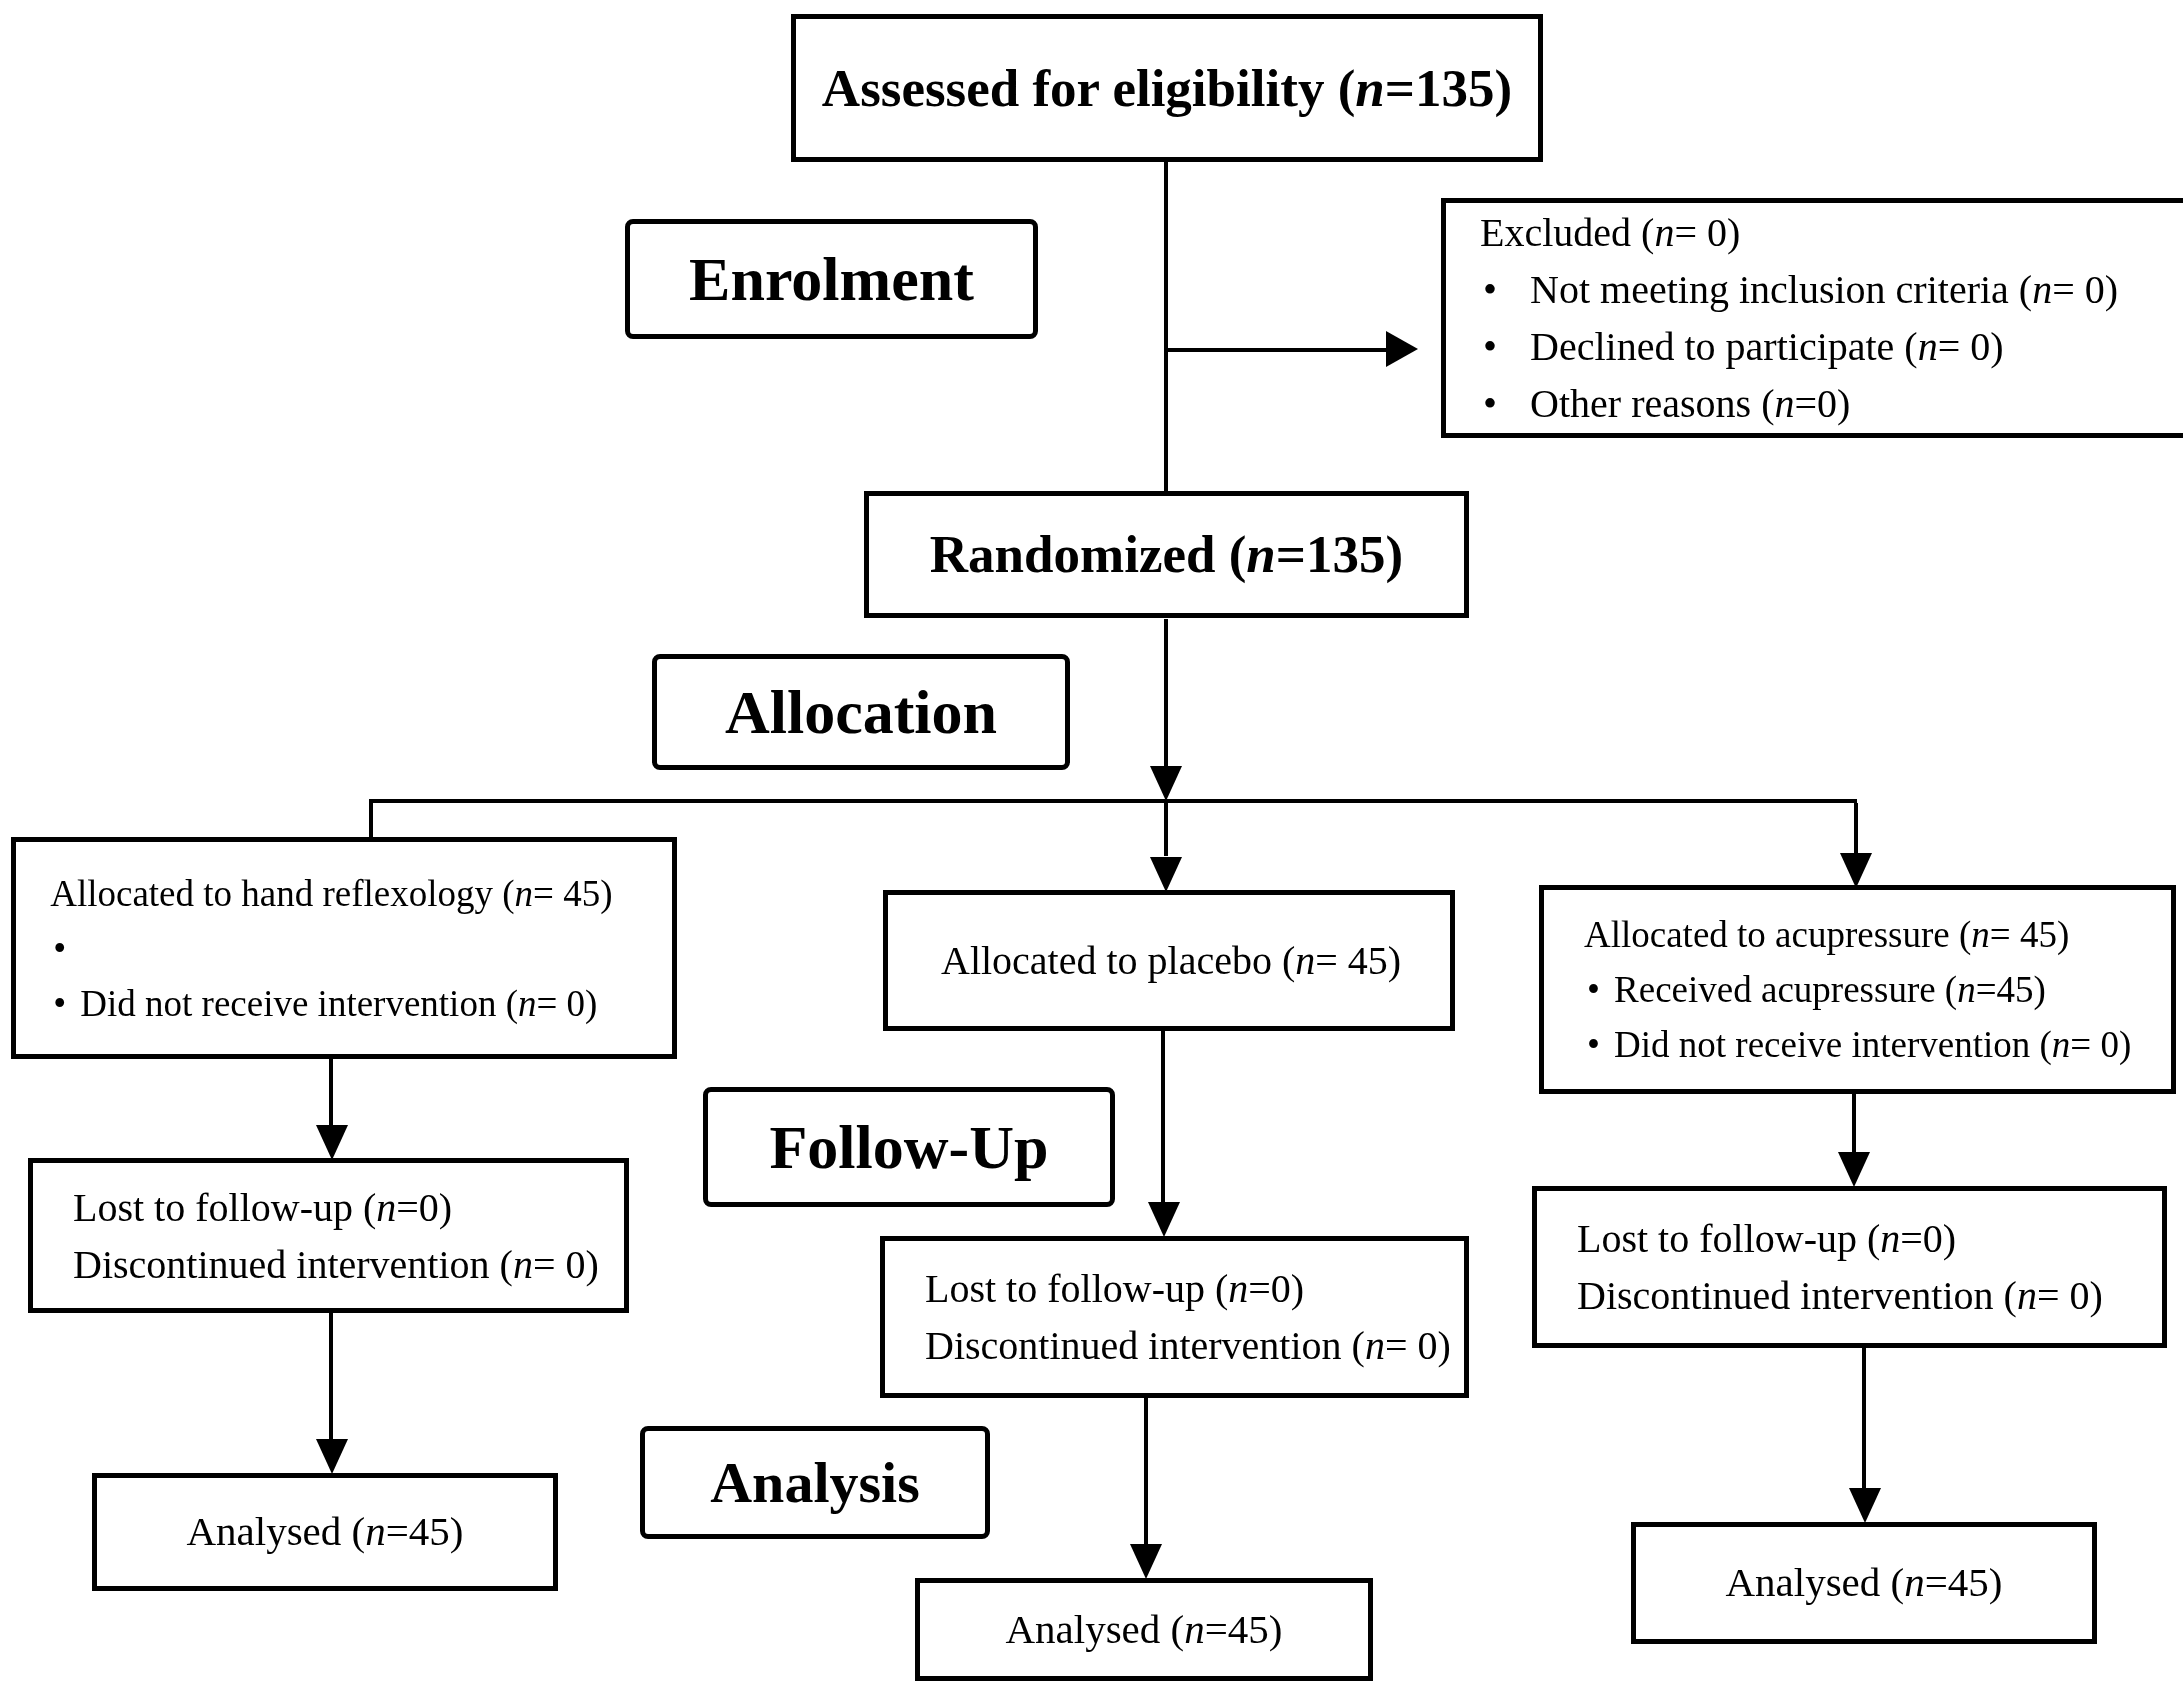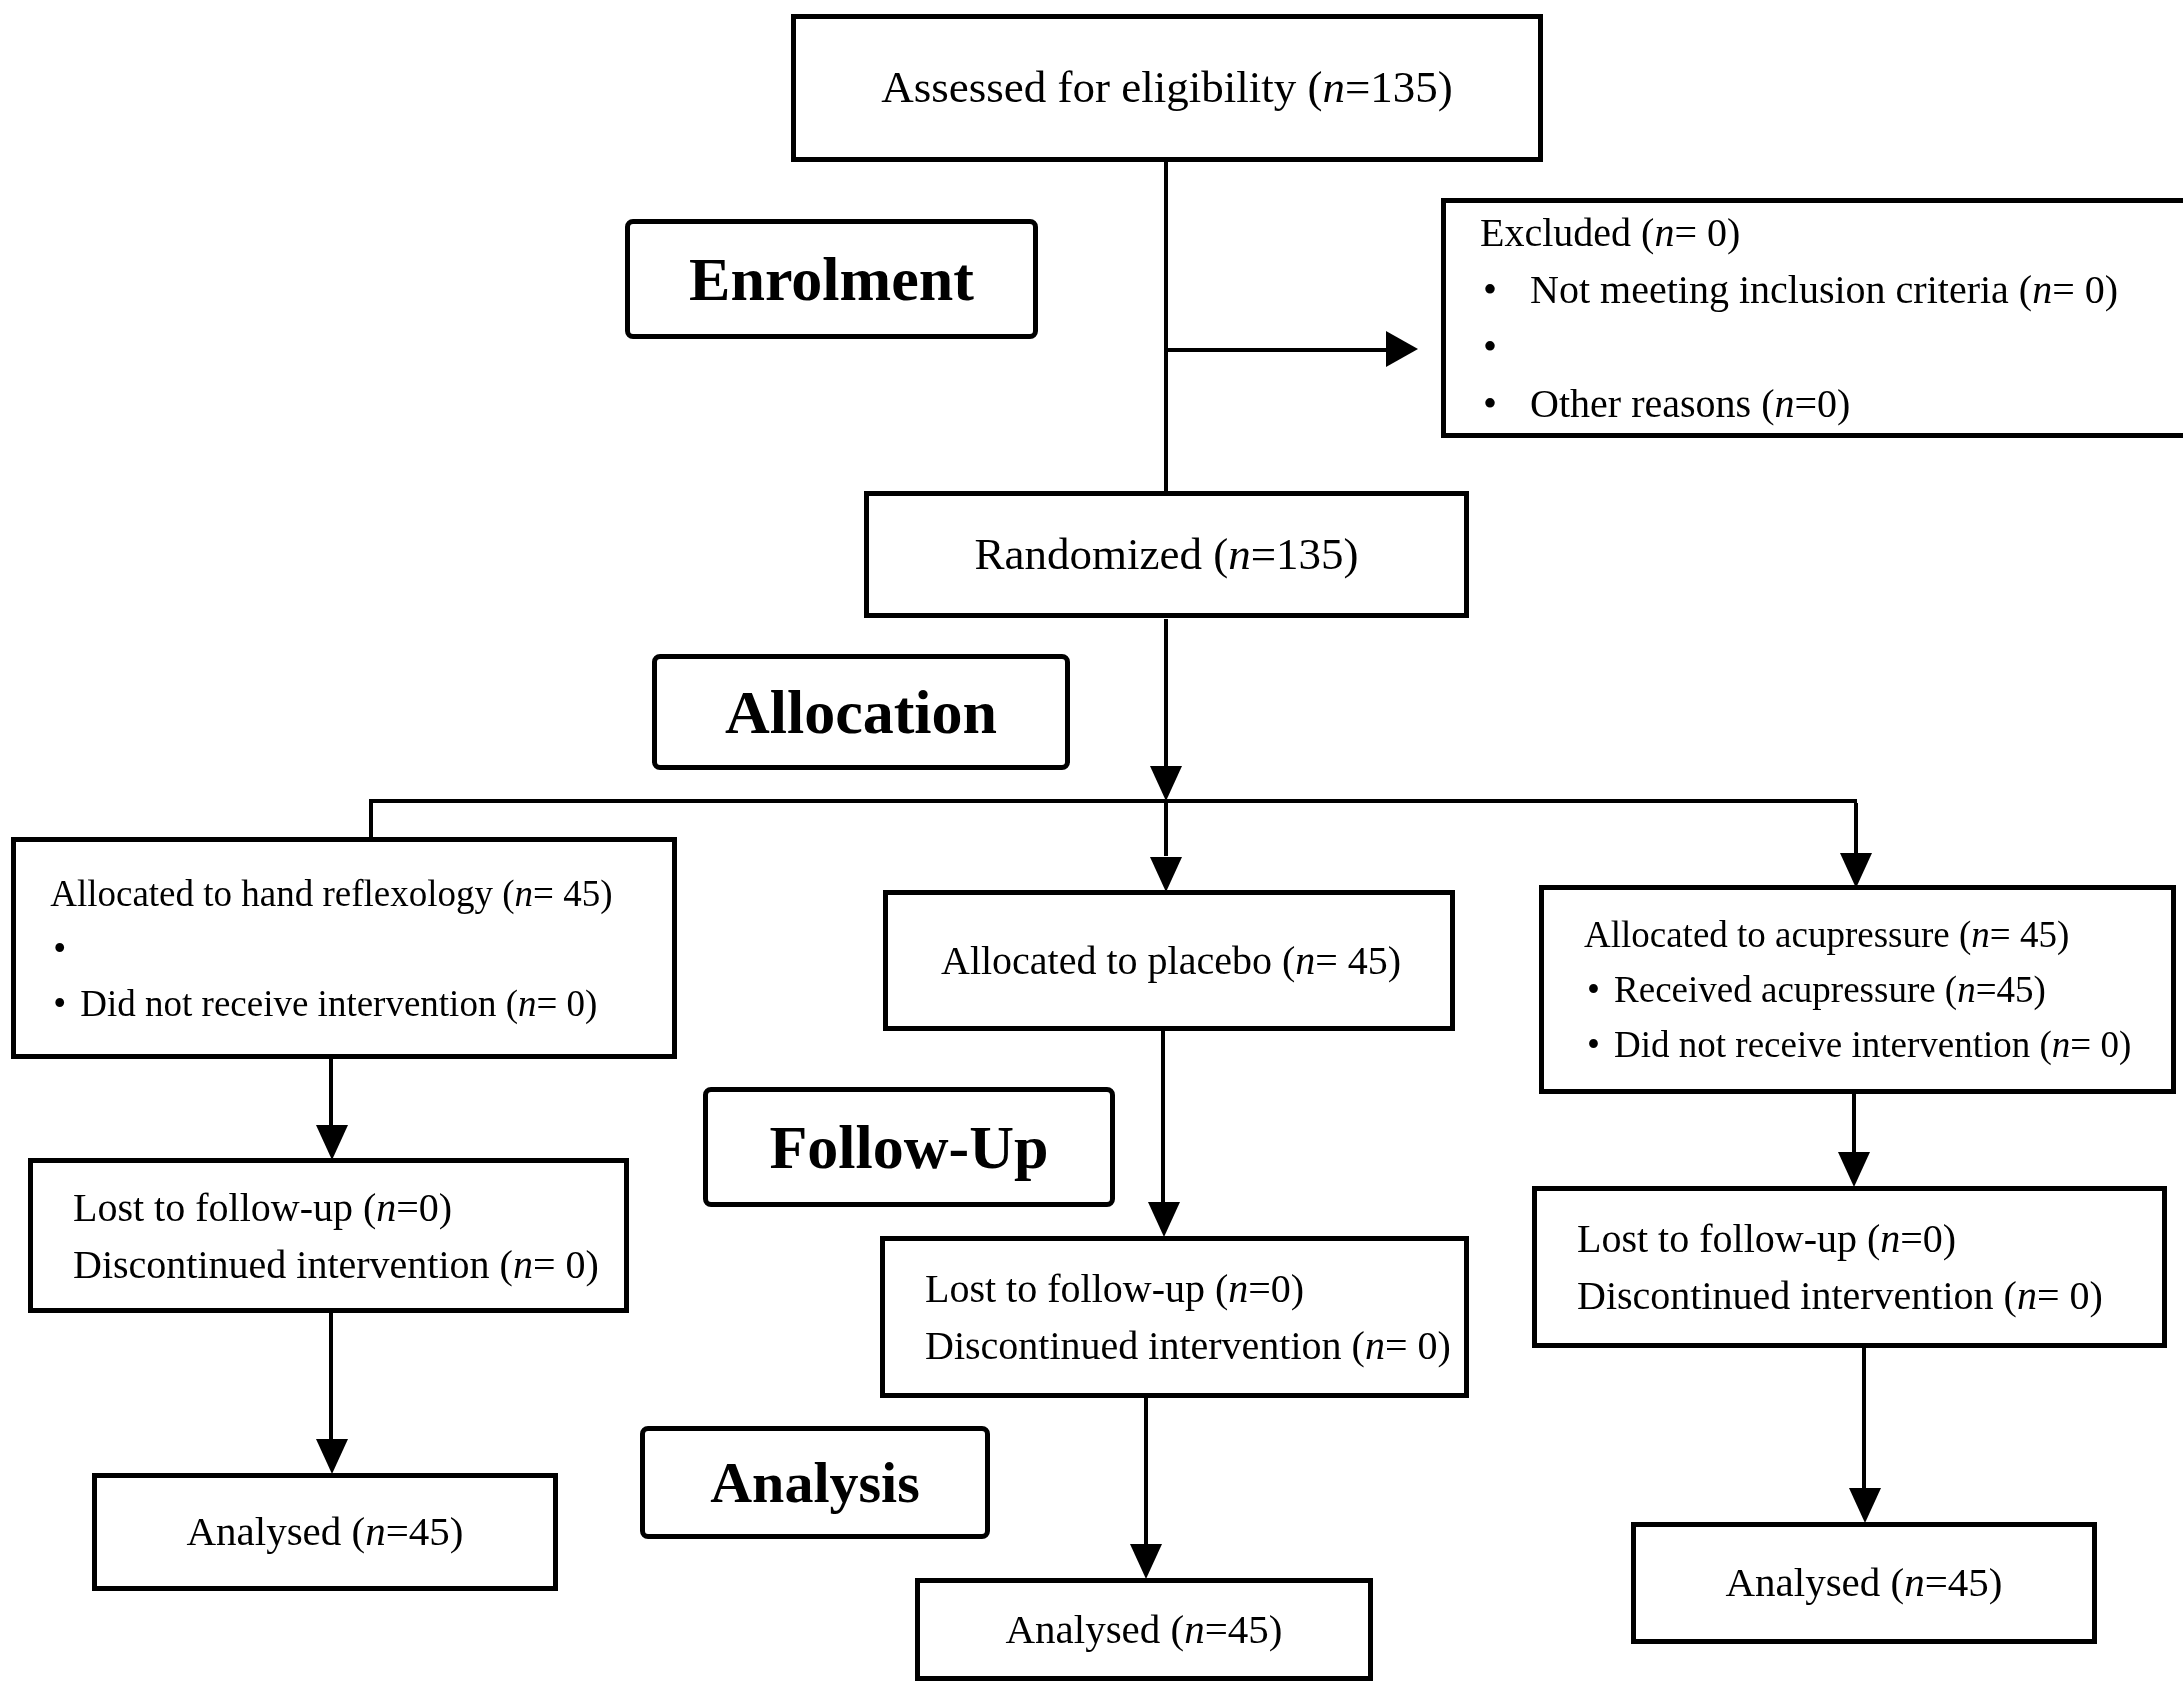--- a/index.html
+++ b/index.html
@@ -26,21 +26,21 @@
     border:5.6px solid #000;
     border-radius:8px;
     background:#fff;
     box-sizing:border-box;
     display:flex;
     align-items:center;
     justify-content:center;
     font-weight:bold;
     font-size:62px;
   }
-  .t72{font-size:45px;line-height:1.15;}
+  .t72{font-size:53px;line-height:1.15;font-weight:bold;}
   .t66{font-size:41px;line-height:1.15;}
   .t64{font-size:40px;line-height:57px;}
   .t60{font-size:37px;line-height:55px;}
   .bullet-row{display:flex;align-items:flex-start;}
   .bullet-col{flex:0 0 47px;margin-left:3.1px;text-align:left;}
   .bullet-tight{flex:0 0 27px;}
   .vline{position:absolute;width:4.4px;background:#000;}
   .hline{position:absolute;height:4.4px;background:#000;}
   .arrow-down{
     position:absolute;width:0;height:0;
@@ -72,20 +72,21 @@
   </div>
 
   <div class="box t64 pad-l55" style="left:1416px;top:198px;width:760px;height:240px;margin-left:25px;">
     <div>Excluded (<i>n</i>= 0)</div>
     <div class="bullet-row">
       <span class="bullet-col">•</span>
       <span>Not meeting inclusion criteria (<i>n</i>= 0)</span>
     </div>
     <div class="bullet-row">
       <span class="bullet-col">•</span>
+      <span>Declined to participate (<i>n</i>= 0)</span>
     </div>
     <div class="bullet-row">
       <span class="bullet-col">•</span>
       <span>Other reasons (<i>n</i>=0)</span>
     </div>
   </div>
 
   <div class="box center t72" style="left:864px;top:491px;width:605px;height:127px;">
     <span>Randomized (<i>n</i>=135)</span>
   </div>

